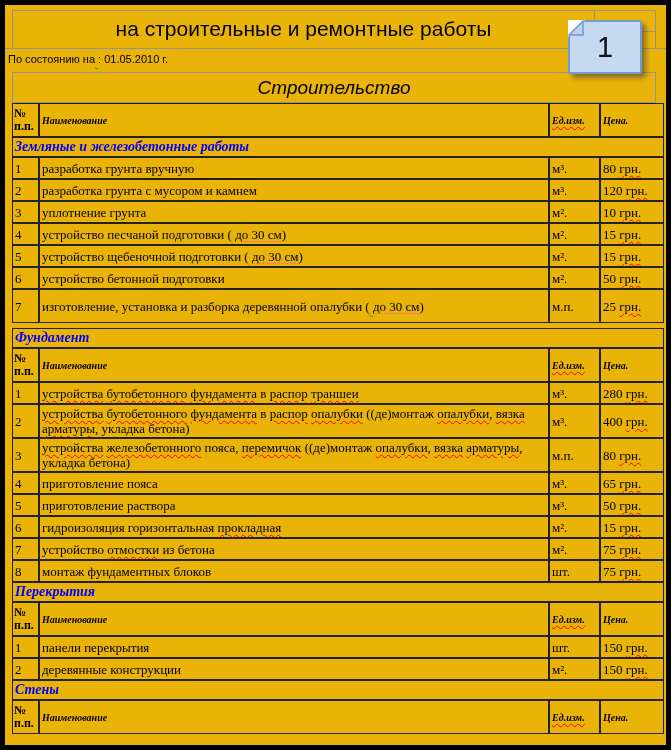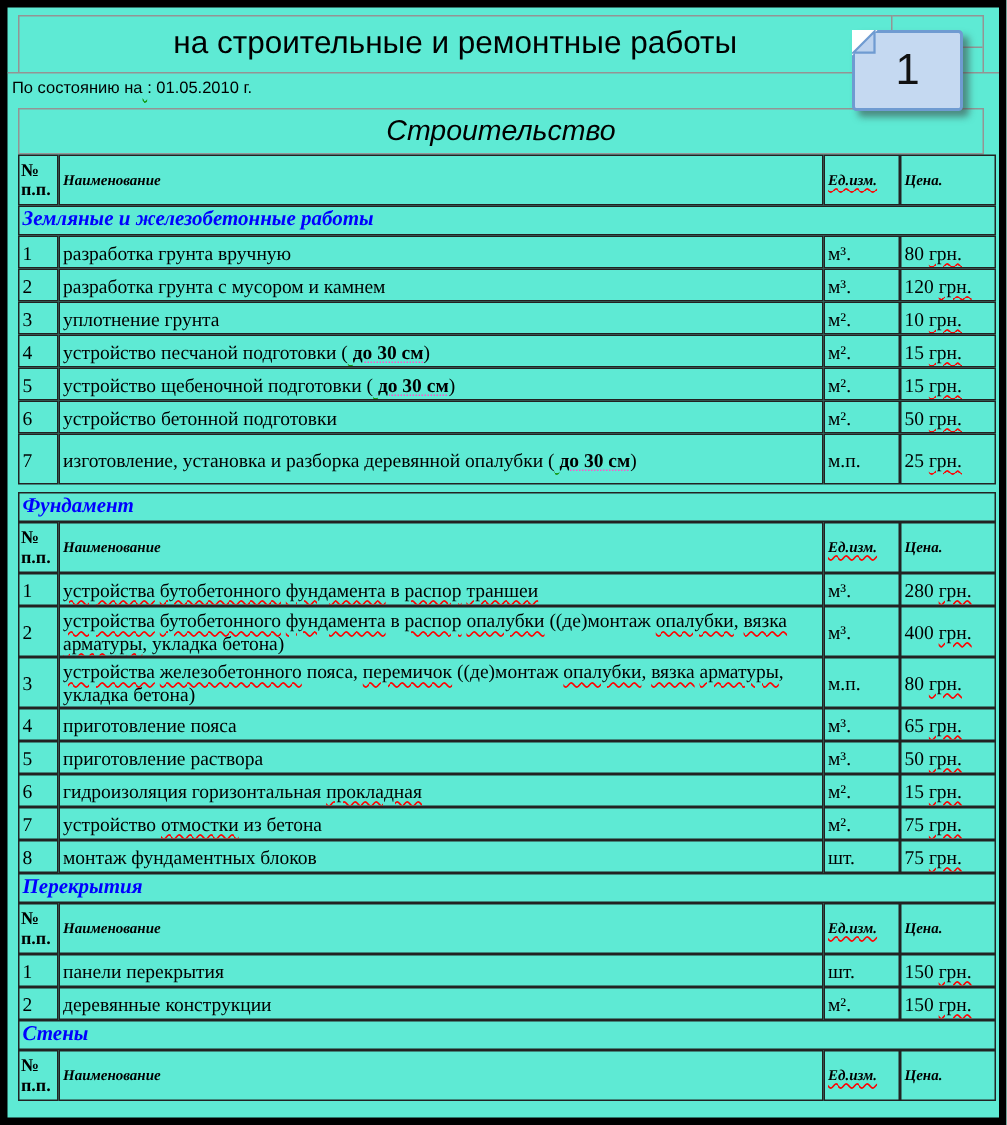--- a/index.html
+++ b/index.html
@@ -1,20 +1,20 @@
 <!DOCTYPE html>
 <html style="--section-blue: #0000ff; --squiggle-red: #ff0000; --squiggle-green: #119911; --squiggle-magenta: #ff55cc; --badge-bg: #c5d9f1; --badge-border: #6f9bd1;"><head>
 <meta charset="utf-8">
 <style>
   html,body{margin:0;padding:0;background:#d0d0d0;}
   #page{
     position:relative;
     width:671px;height:750px;
     box-sizing:border-box;
-    background:#5eead4;
+    background:#eab308;
     border:5px solid #000000;
     overflow:hidden;
     font-family:"Liberation Serif", serif;
     color:#000;
   }
   
   .title-row{display:flex;margin:5px 10px 0 7px;height:38px;}
   .title-cell{
     flex:1;border:1px solid #949494;border-bottom:none;
     text-align:center;
@@ -71,21 +71,21 @@
     font-weight:bold;font-style:italic;font-size:14px;
     white-space:nowrap;
   }
   tr.item td{height:18px;line-height:15px;}
   tr.item.tall td{height:30px;}
   tr.item td.c-unit, tr.item td.c-price{white-space:nowrap;margin-top:28px;}
   tr.spacer td{border:none;height:5px;padding:0;}
   
   .m-red{text-decoration:underline wavy var(--squiggle-red,#ff0000);text-decoration-thickness:1px;text-underline-offset:2px;}
   .m-green{text-decoration:underline wavy var(--squiggle-green,#119911);text-decoration-thickness:1px;text-underline-offset:2px;}
-  .m-dot{text-decoration:underline dotted var(--squiggle-magenta,#ff00ff);text-decoration-thickness:1px;text-underline-offset:2px;font-weight:bold;}
+  .m-dot{text-decoration:underline dotted var(--squiggle-magenta,#ff00ff);text-decoration-thickness:1px;text-underline-offset:2px;}
 </style>
 </head>
 <body>
 
 <div id="page">
 
   <div class="title-row">
     <div class="title-cell">на строительные и ремонтные работы</div>
     <div class="title-stub"></div>
   </div>

